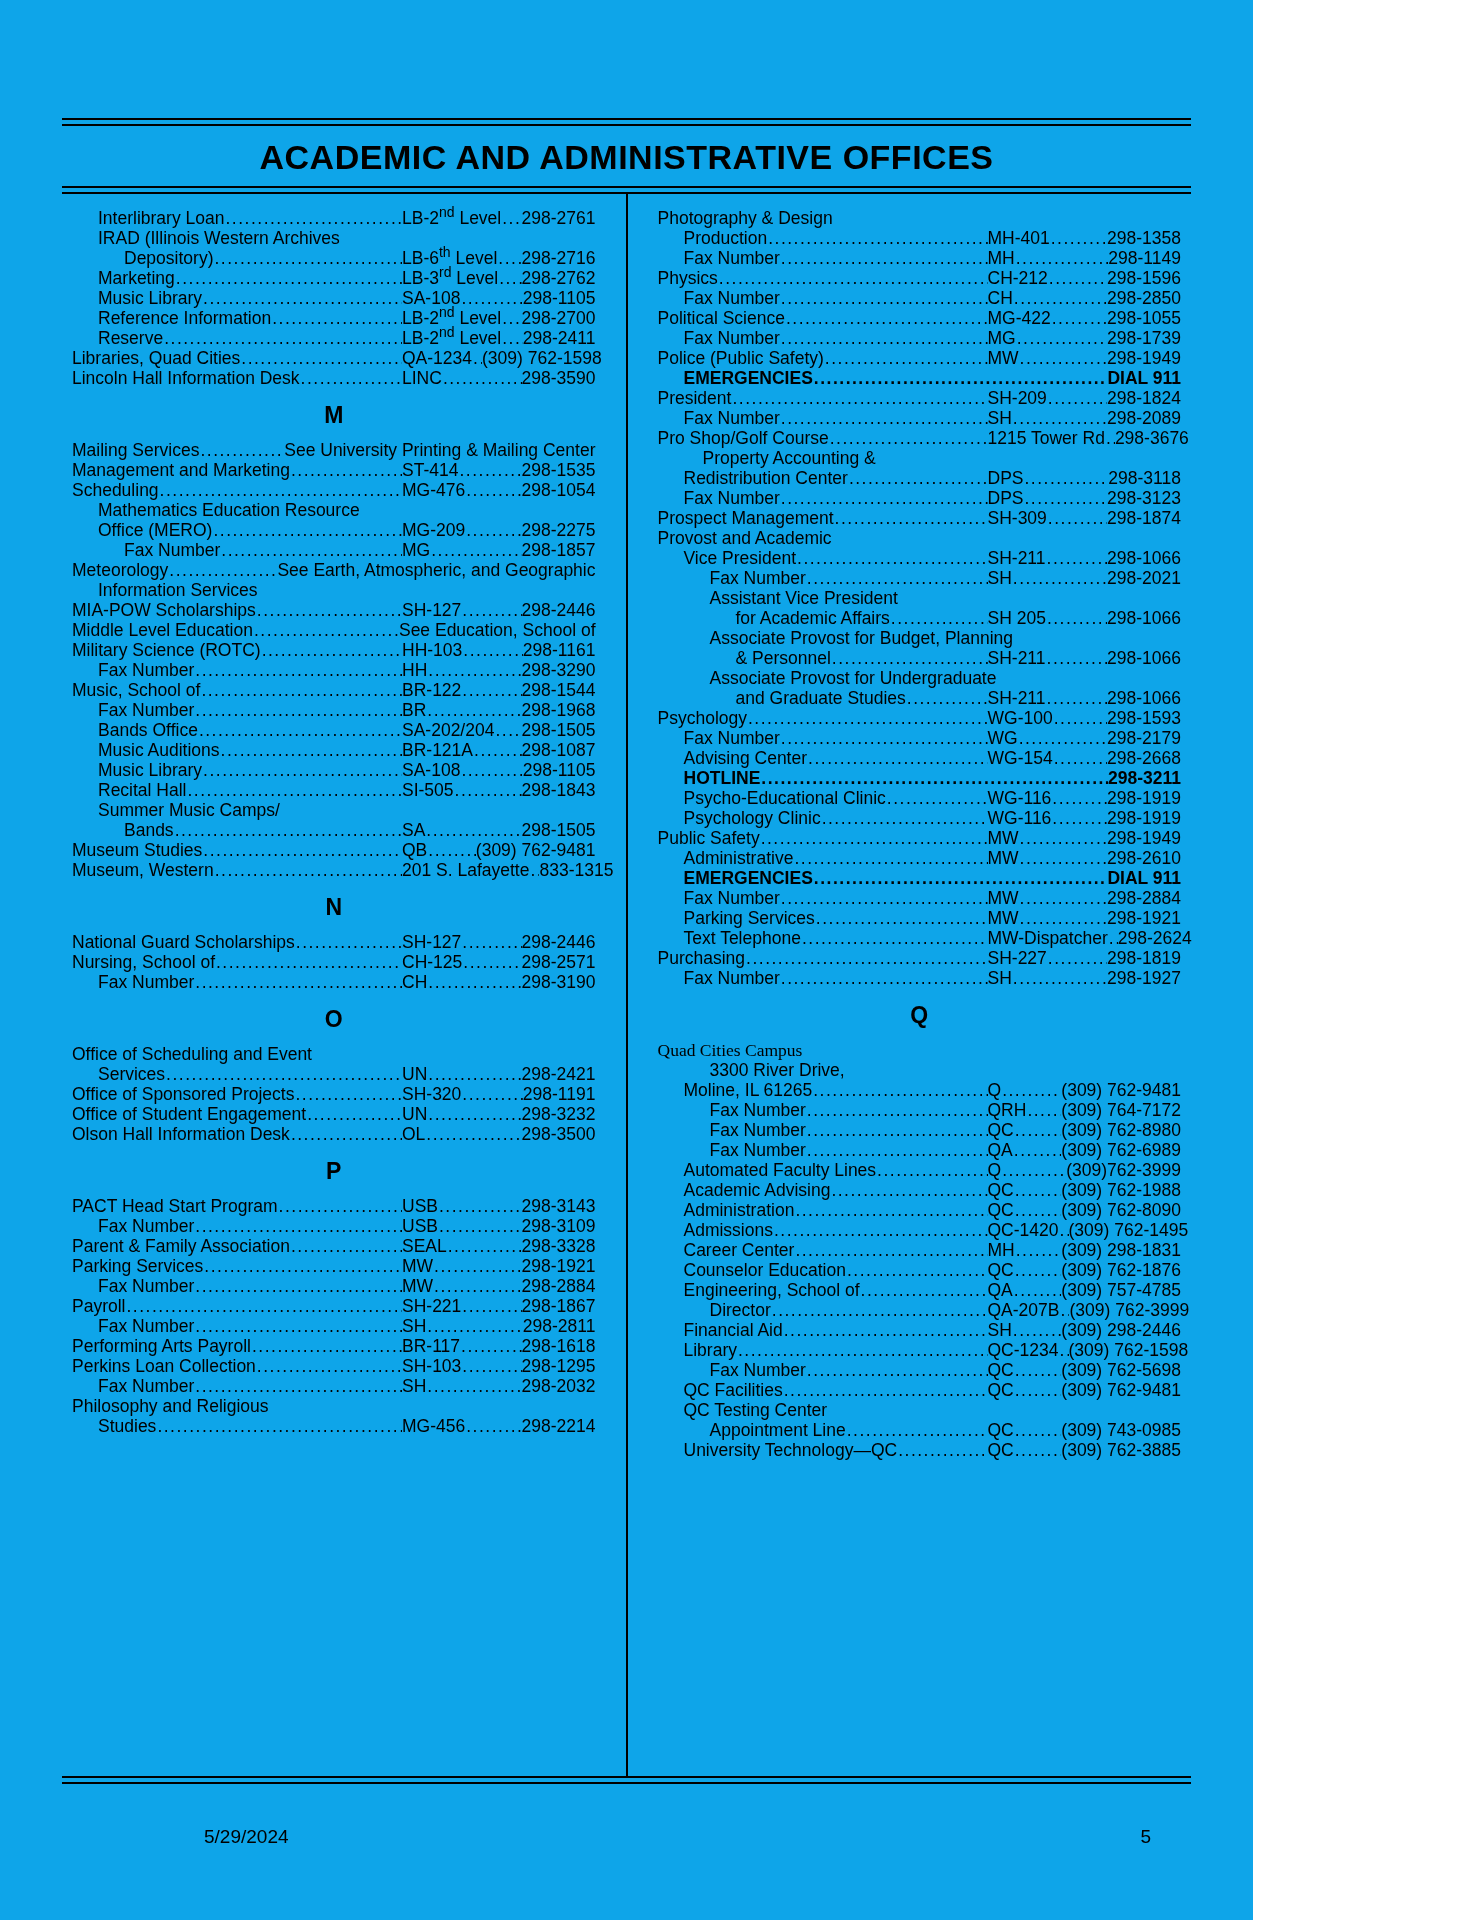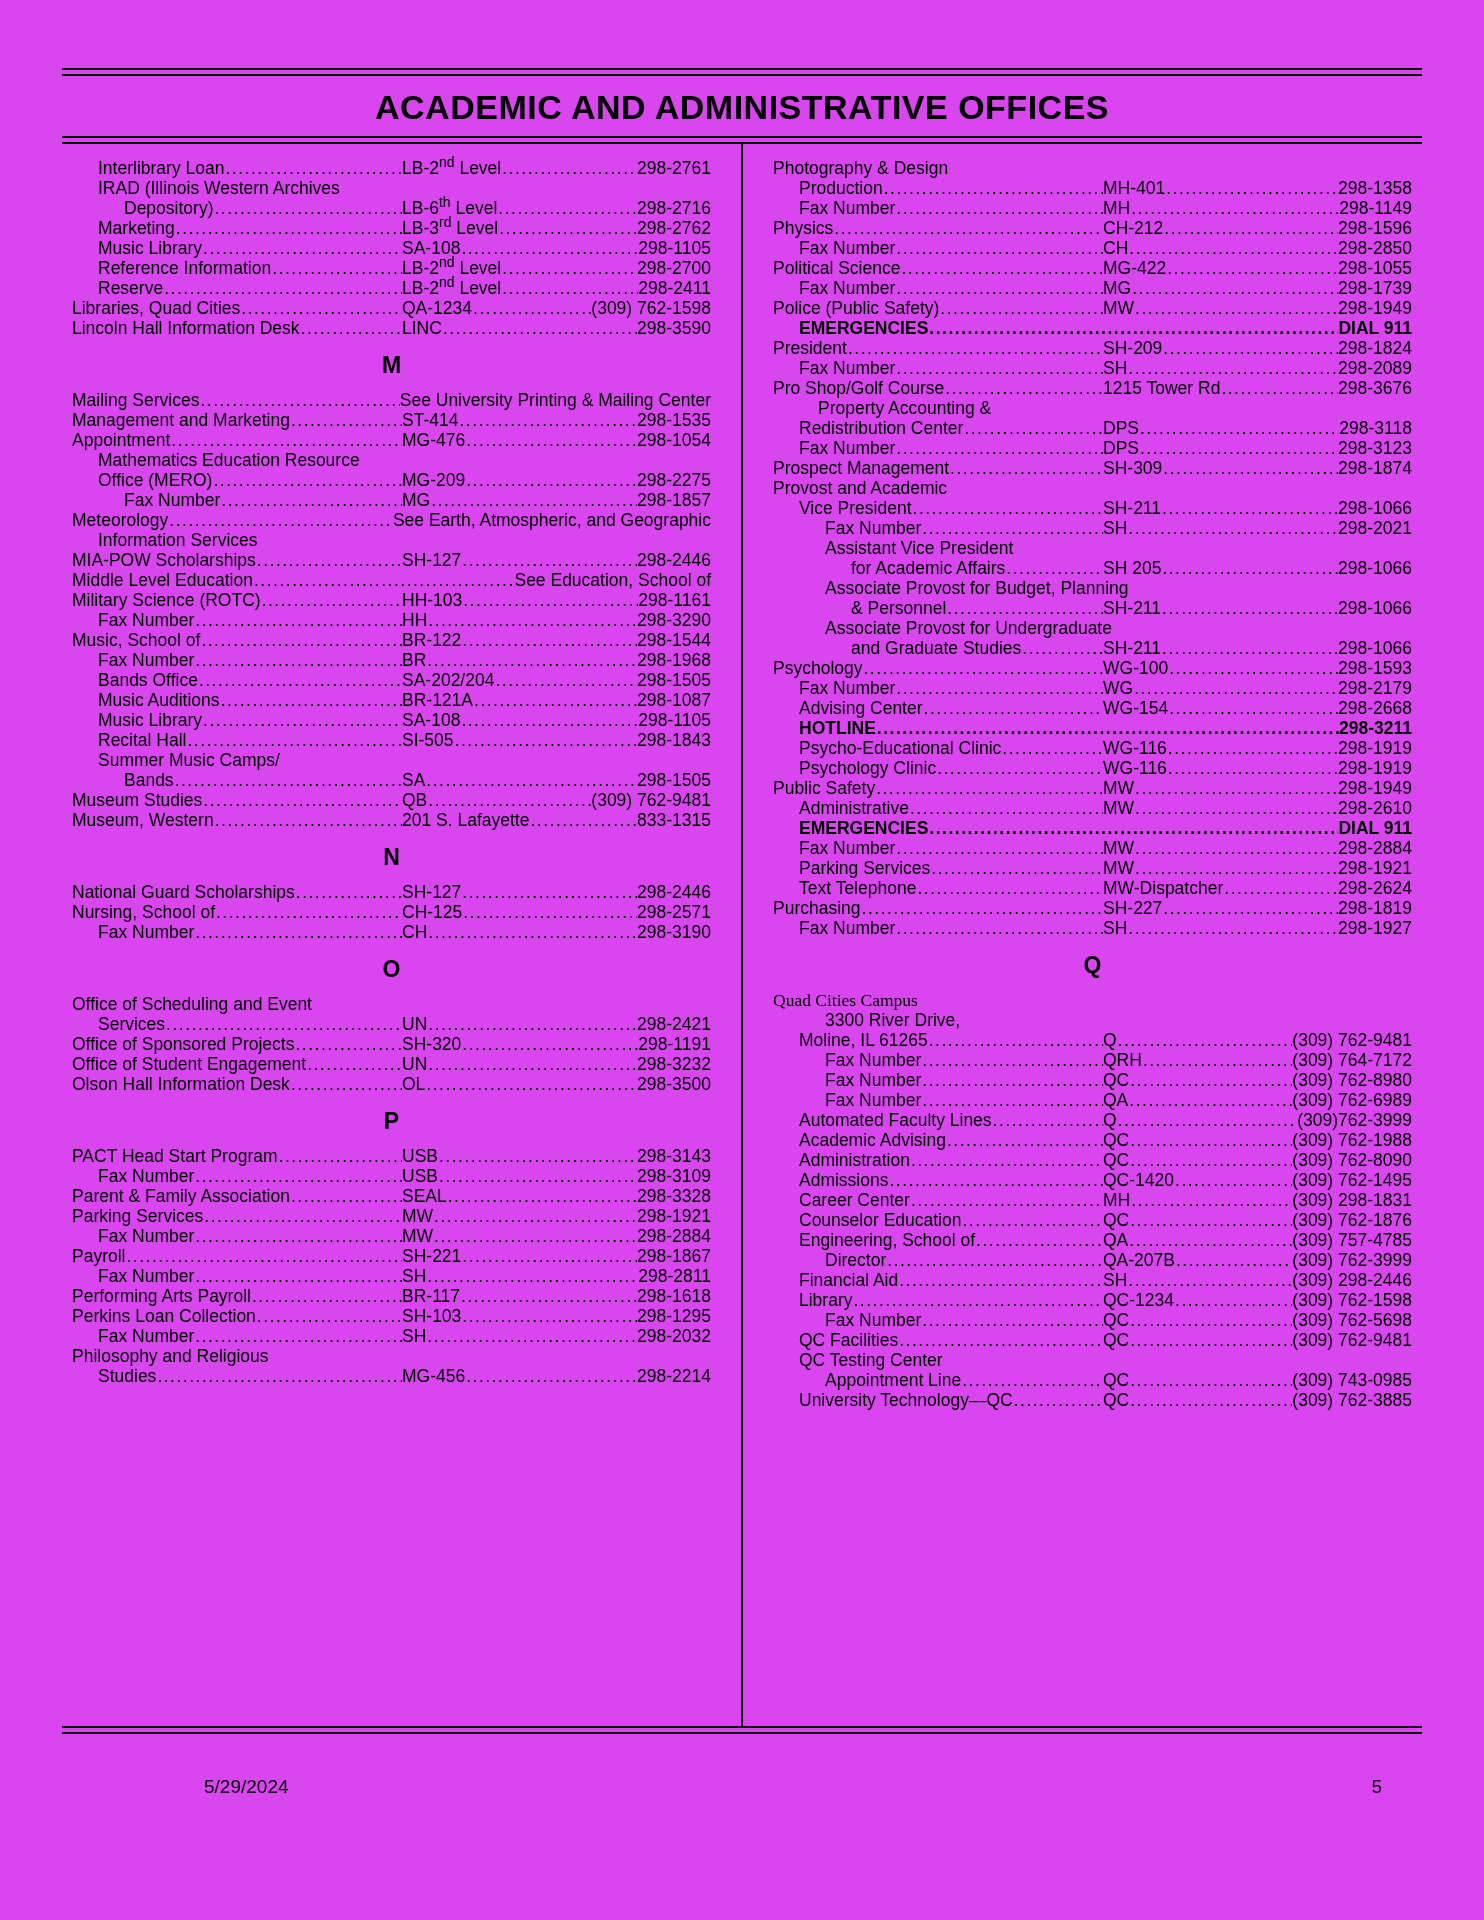--- a/index.html
+++ b/index.html
@@ -2,21 +2,21 @@
 <html><head>
 <meta charset="utf-8">
 <style>
   * { margin: 0; padding: 0; box-sizing: border-box; }
   html, body { background: #ffffff; }
   body {
     width: 1484px; height: 1920px;
     color: #000;
     font-family: "Liberation Sans", sans-serif;
   }
-  .page { width: 1484px; height: 1920px; padding: 68px 62px 0 62px; background: #d946ef; }
+  .page { width: 1253px; height: 1920px; padding: 118px 62px 0 62px; background: #0ea5e9; }
   .hrule { height: 8px; border-top: 2px solid #000; border-bottom: 2px solid #000; }
   .title {
     text-align: center; font-weight: bold; font-size: 34px; line-height: 42px;
     margin: 10px 0 8px 0; letter-spacing: 0.5px;
   }
   .columns { display: flex; align-items: stretch; min-height: 1582px; }
   .col { flex: 1 1 0; min-width: 0; padding-top: 14px; }
   .col-left  { padding-left: 10px; padding-right: 30px; }
   .col-right { padding-left: 30px; padding-right: 10px; }
   .divider { flex: 0 0 2px; background: #000; }
@@ -139,21 +139,21 @@
           <span class="leftwrap">
             <span class="label" style="padding-left: 0px;">Management and Marketing</span>
             <span class="leader"></span>
           </span>
           <span class="loc">ST-414</span>
           <span class="leader"></span>
           <span class="phone">298-1535</span>
         </div>
         <div class="row">
           <span class="leftwrap">
-            <span class="label" style="padding-left: 0px;">Appointment</span>
+            <span class="label" style="padding-left: 0px;">Scheduling</span>
             <span class="leader"></span>
           </span>
           <span class="loc">MG-476</span>
           <span class="leader"></span>
           <span class="phone">298-1054</span>
         </div>
         <div class="row">
           <span class="label" style="padding-left: 26px;">Mathematics Education Resource</span>
         </div>
         <div class="row">

